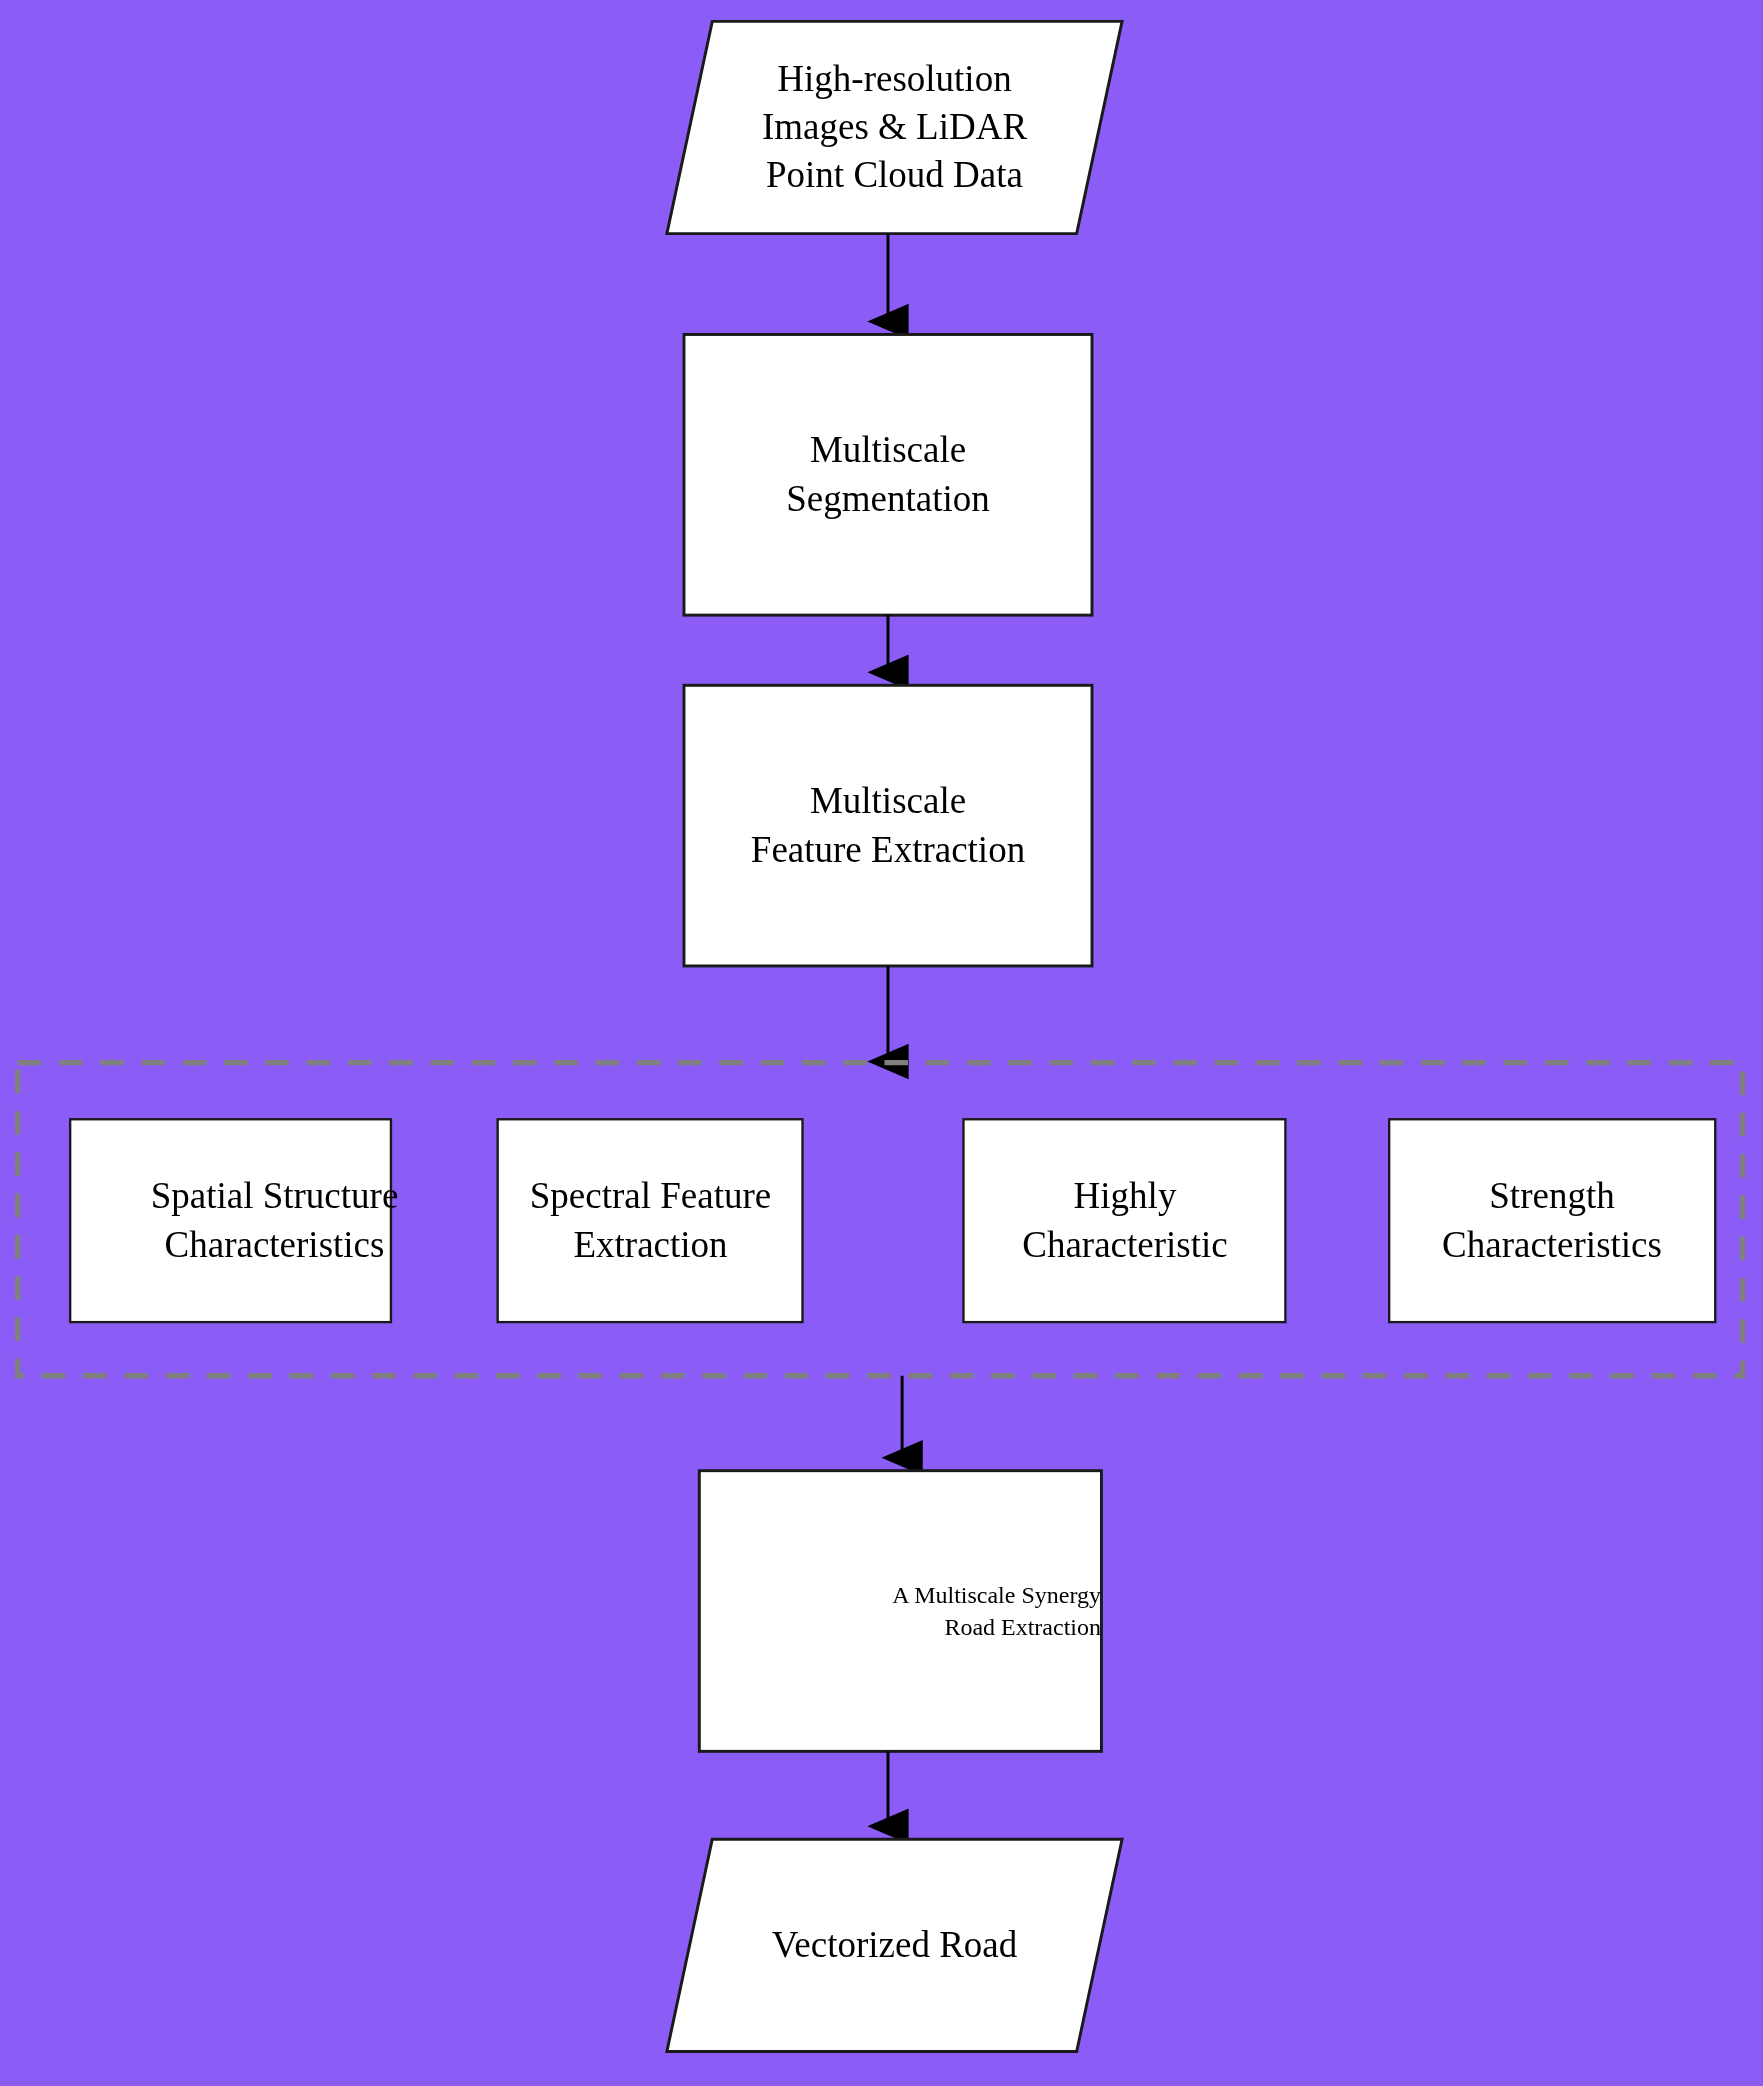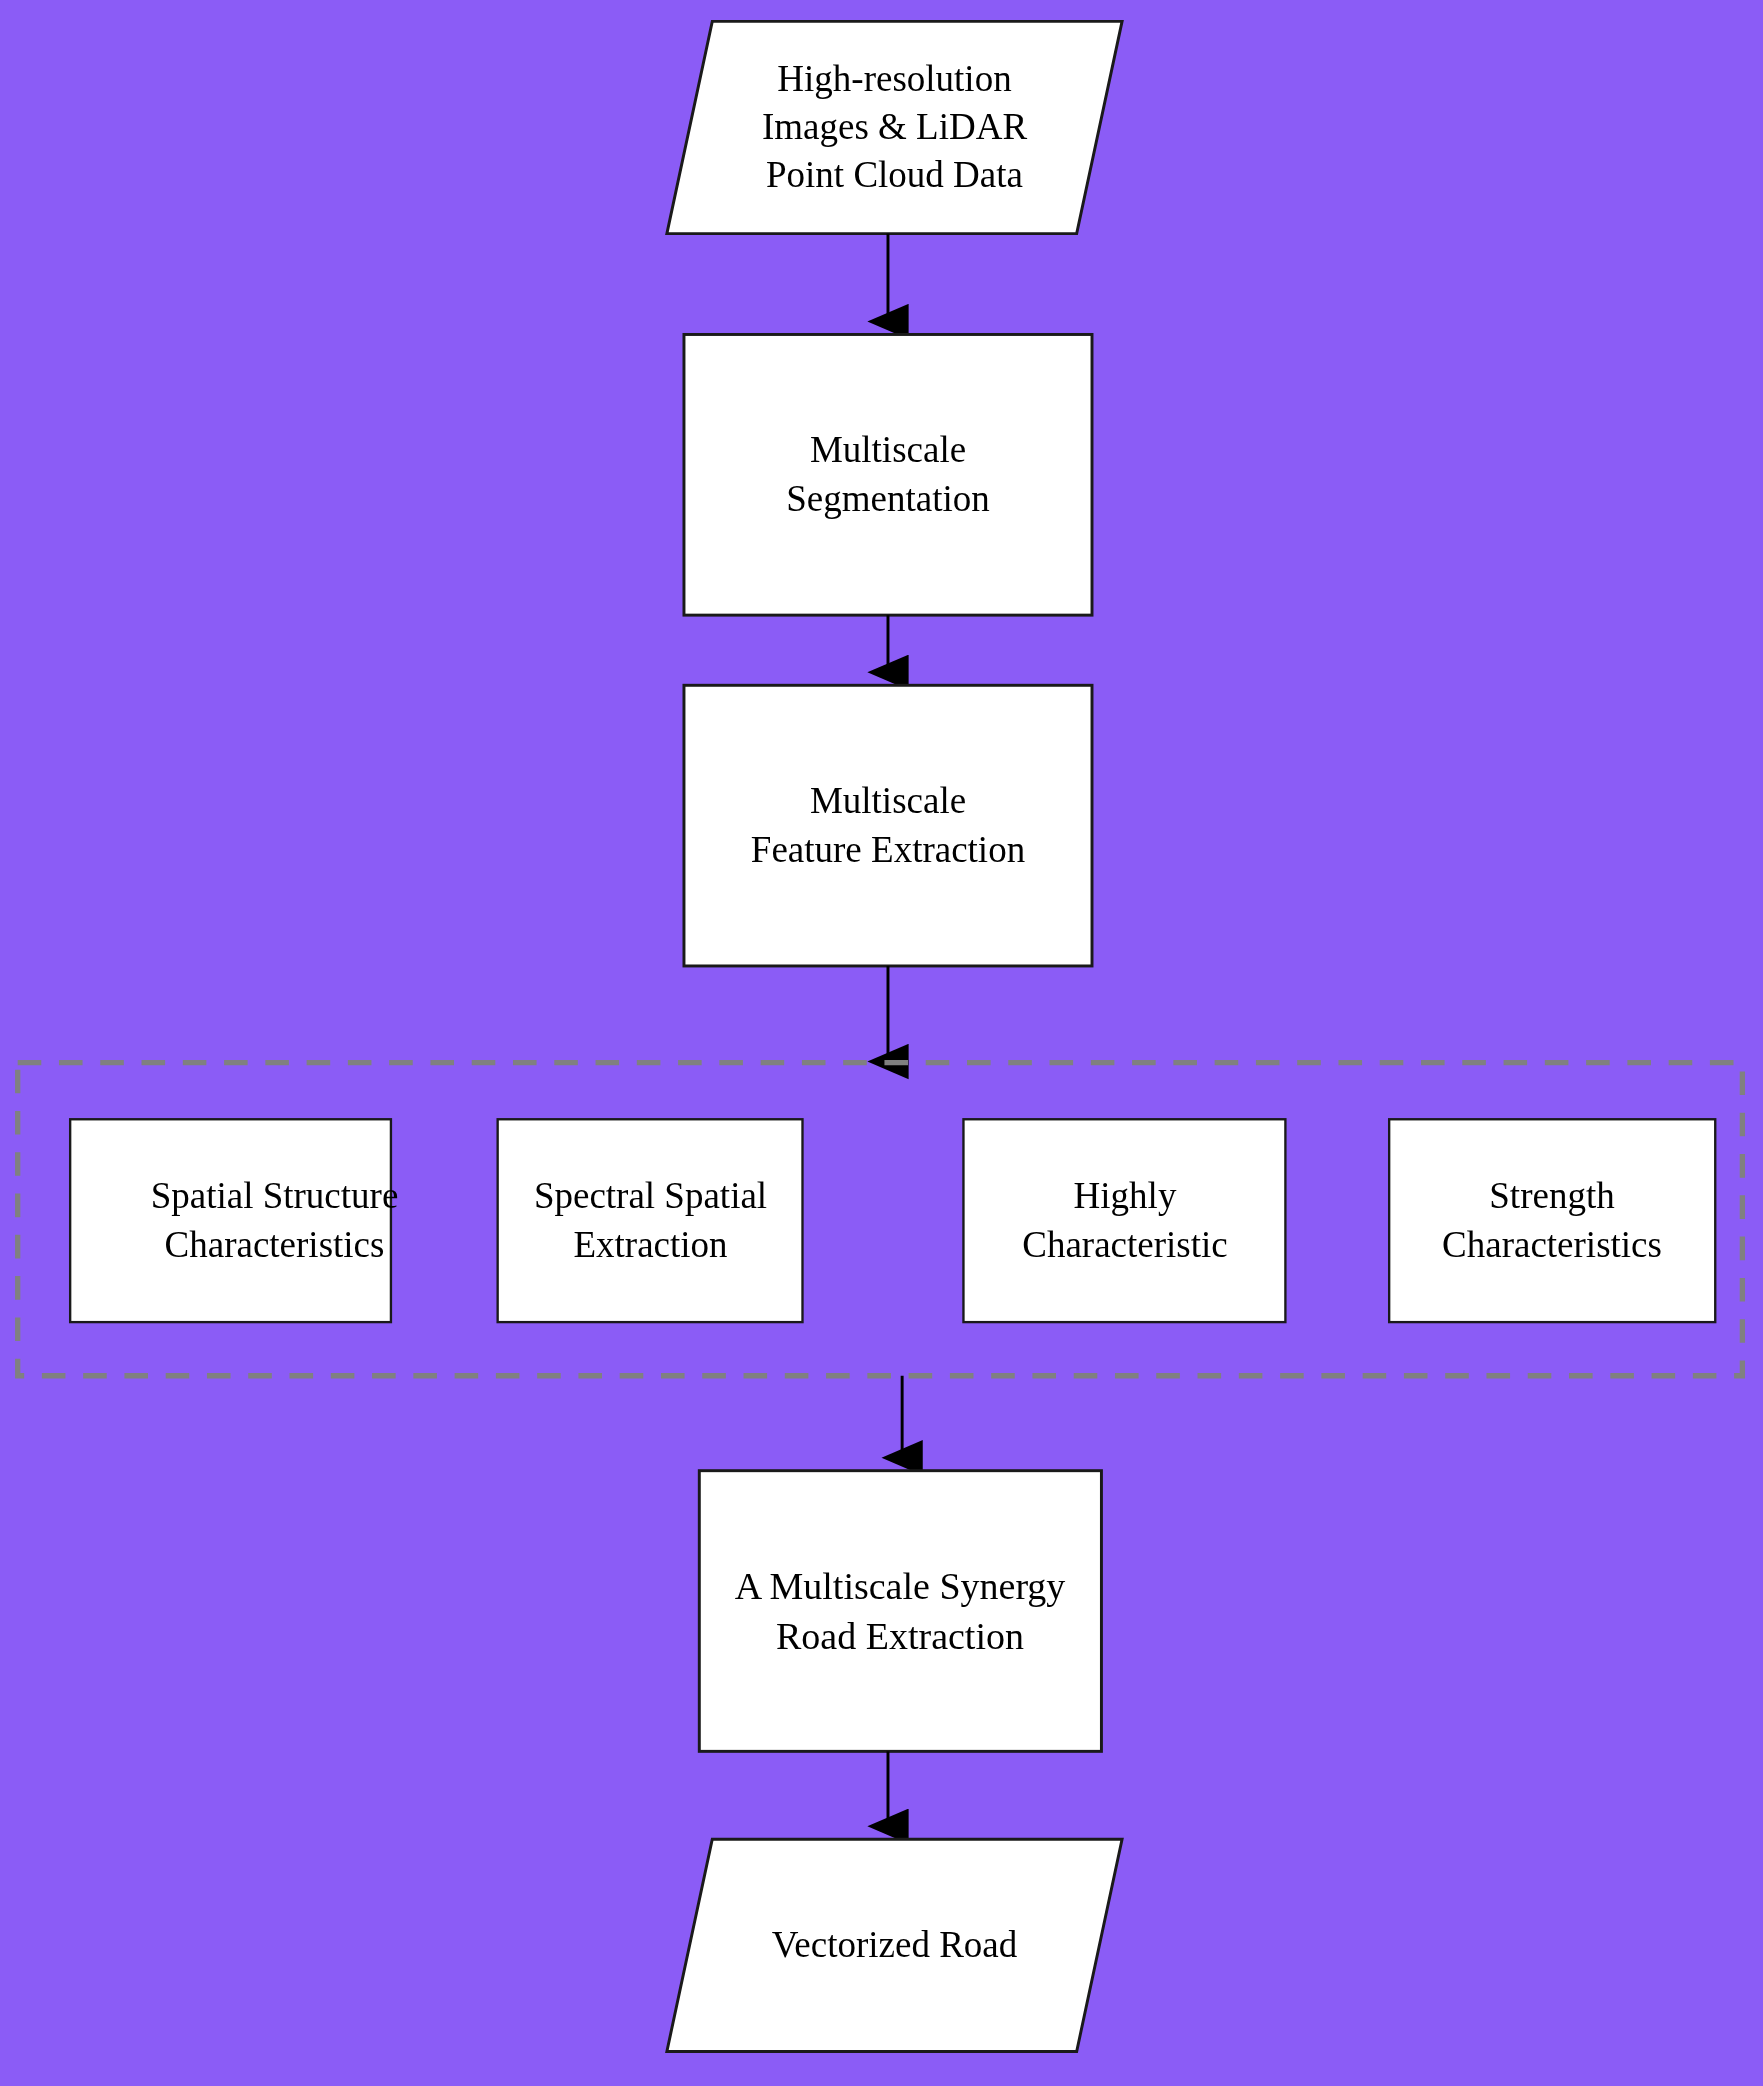--- a/index.html
+++ b/index.html
@@ -41,21 +41,21 @@
   #label-input      { left: 667px; top: 21px;   width: 455px; height: 212px; }
   #label-seg        { left: 684px; top: 334px;  width: 408px; height: 281px; }
   #label-feat       { left: 684px; top: 685px; width: 408px; height: 281px; }
   #label-f1         { left: 70px;  top: 1119px; width: 321px; height: 203px; margin-left: 44px; }
   #label-f2         { left: 498px;  top: 1119px; width: 305px; height: 203px; }
   #label-f3         { left: 964px; top: 1119px; width: 322px; height: 203px; text-align: center; }
   #label-f4         { left: 1389px; top: 1119px; width: 326px; height: 203px; align-items: center; }
   #label-synergy    { left: 699px; top: 1471px; width: 402px; height: 281px; }
   #label-output     { left: 667px; top: 1839px; width: 455px; height: 212px; }
 
-  #label-synergy { font-size: 38px; }
+  #label-synergy { font-size: 24px; align-items: flex-end; }
 </style>
 </head>
 <body>
 
 <div id="canvas">
 
   <svg class="svg-layer" viewBox="0 0 2990 3539" xmlns="http://www.w3.org/2000/svg">
     <defs>
       <marker id="arrowhead" markerWidth="14" markerHeight="14" refX="6" refY="7" orient="auto" markerUnits="strokeWidth">
         <path d="M0,0 L12,0 L6,14 z" fill="#000000"></path>
@@ -105,21 +105,21 @@
     <span>Multiscale</span>
     <span>Feature Extraction</span>
   </div>
 
   <div class="node-label" id="label-f1">
     <span>Spatial Structure</span>
     <span>Characteristics</span>
   </div>
 
   <div class="node-label" id="label-f2">
-    <span>Spectral Spatial</span>
+    <span>Spectral Feature</span>
     <span>Extraction</span>
   </div>
 
   <div class="node-label" id="label-f3">
     <span>Highly</span>
     <span>Characteristic</span>
   </div>
 
   <div class="node-label" id="label-f4">
     <span>Strength</span>

